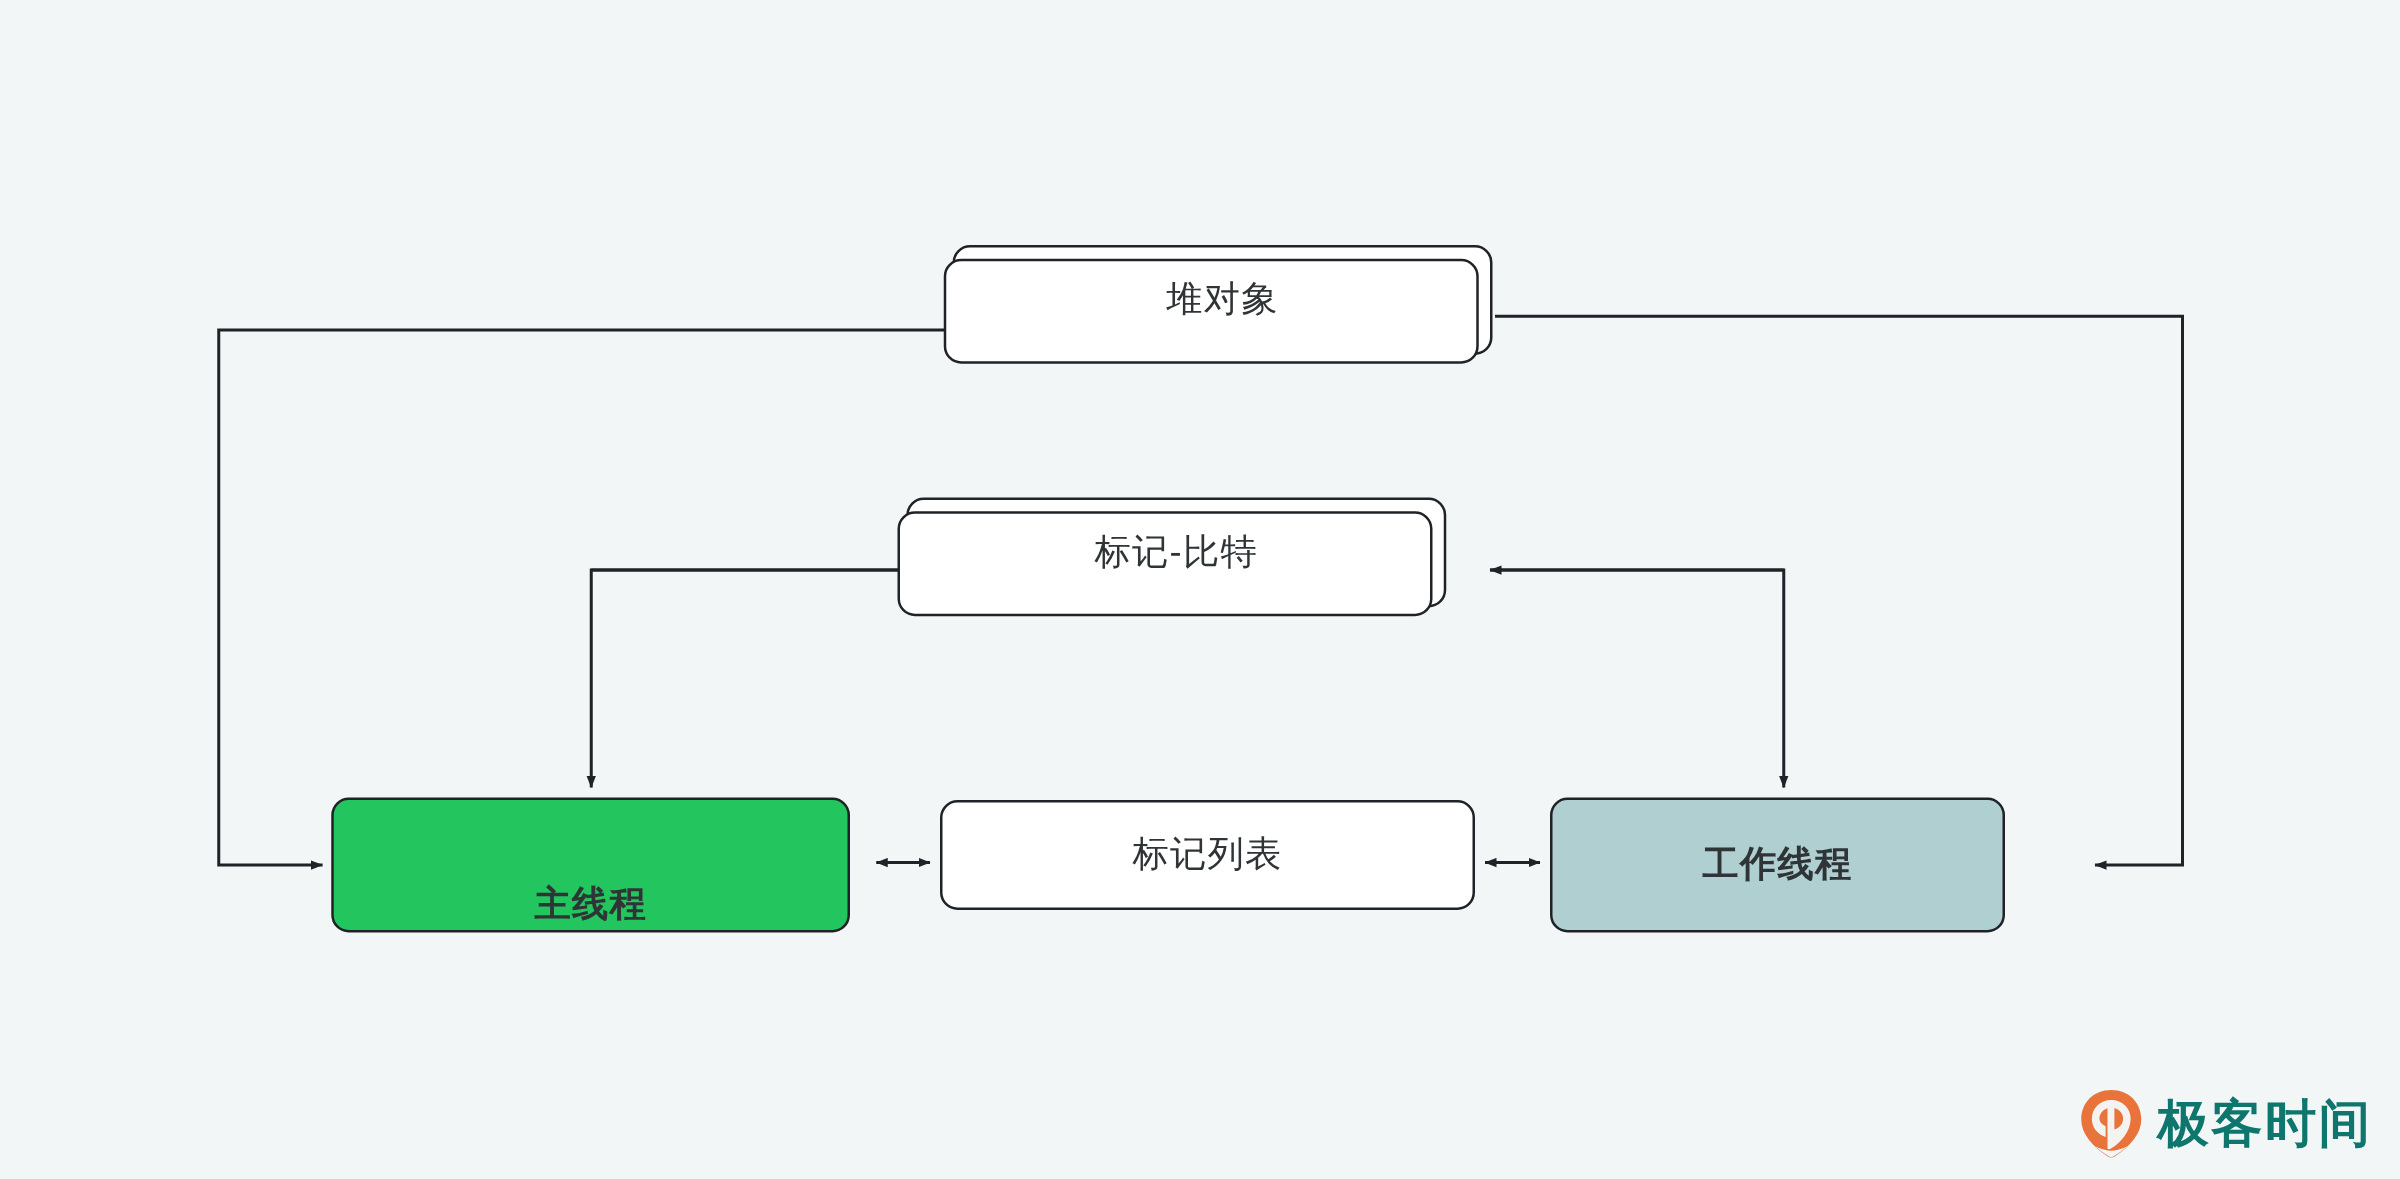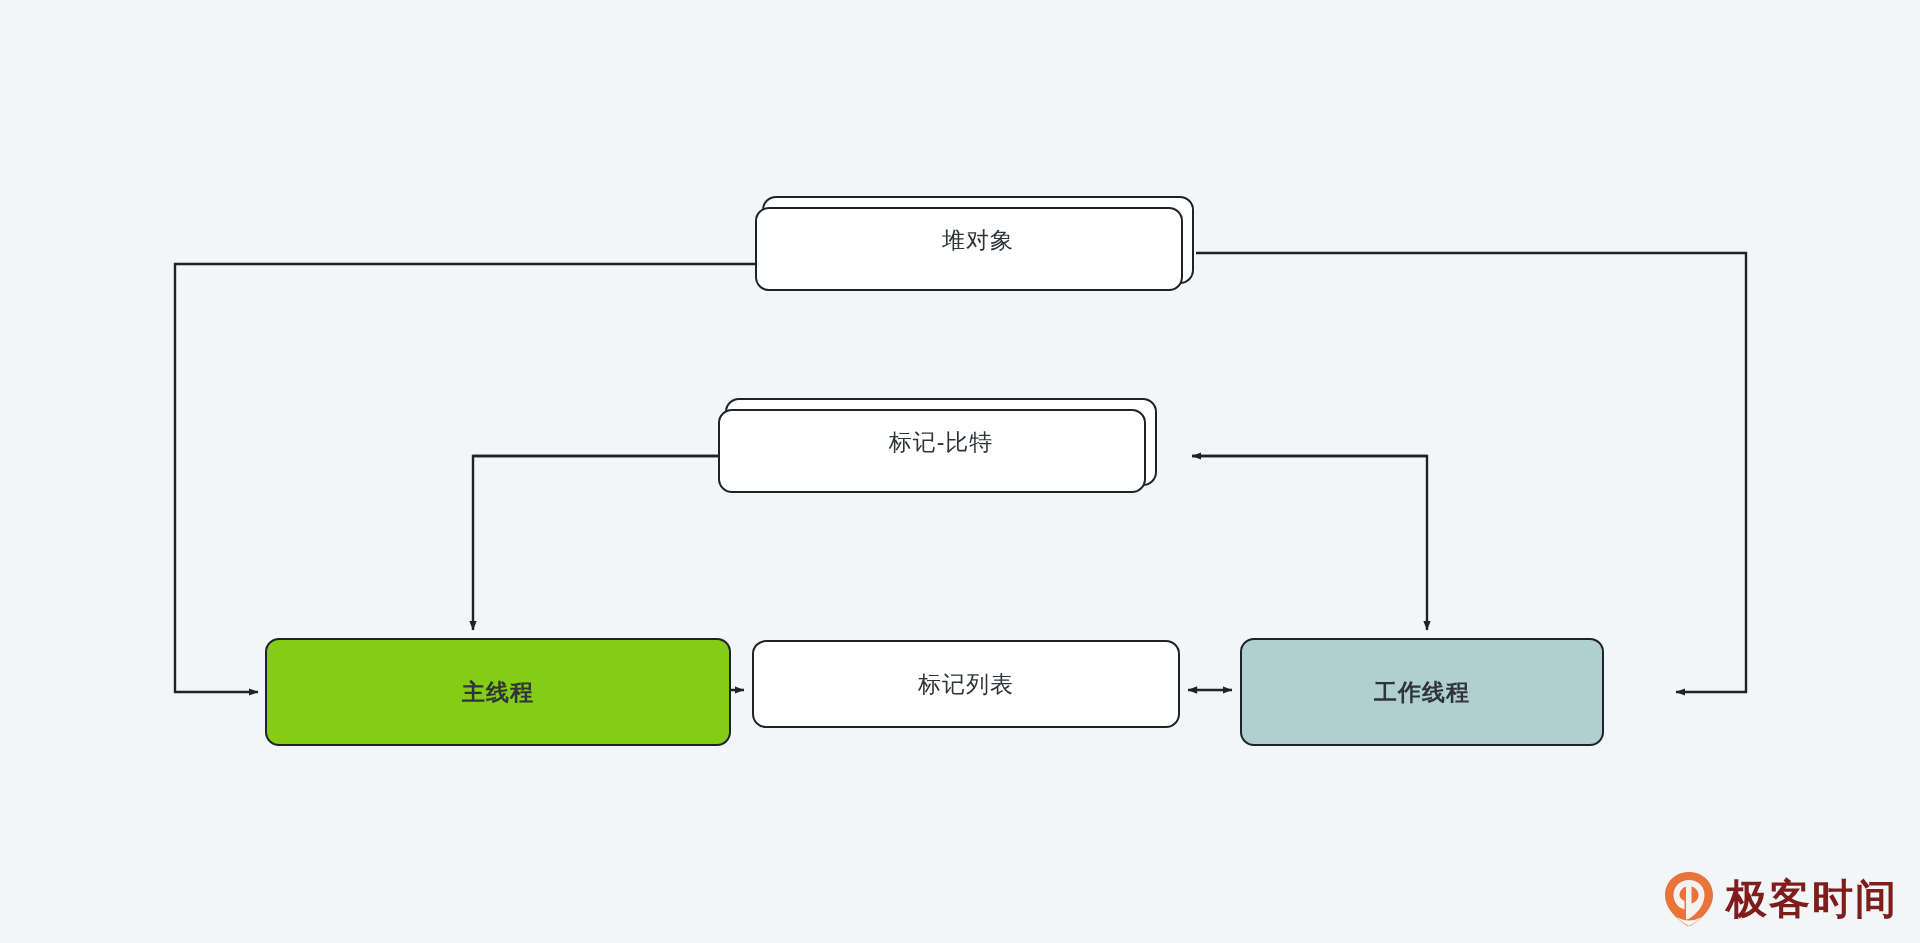--- a/index.html
+++ b/index.html
@@ -31,62 +31,62 @@
   .node {
     position: absolute;
     box-sizing: border-box;
     border: 2.2px solid #1f2328;
     border-radius: 14px;
     background: #ffffff;
     display: flex;
     align-items: center;
     justify-content: center;
     color: #2f3437;
-    font-size: 23px;
+    font-size: 29px;
     letter-spacing: 1px;
     z-index: 3;
   }
   
   .stacked::before {
     content: "";
     position: absolute;
     left: -9px;
     top: 9px;
     width: 100%;
     height: 100%;
     box-sizing: border-box;
     border: 2.2px solid #1f2328;
     border-radius: 14px;
     background: #ffffff;
     z-index: -1;
   }
 
   .n-heap      { left: 762px;  top: 196px; width: 432px; height: 88px; }
   .n-markbit   { left: 725px;  top: 398px; width: 432px; height: 88px; }
-  .n-main      { left: 265px;  top: 638px; width: 466px; height: 108px;
-                 background: #84cc16; font-weight: bold; }
+  .n-main      { left: 265px;  top: 638px; width: 415px; height: 108px;
+                 background: #22c55e; font-weight: bold; align-items: flex-end; }
   .n-marklist  { left: 752px;  top: 640px; width: 428px; height: 88px; }
   .n-worker    { left: 1240px; top: 638px; width: 364px; height: 108px;
                  background: #b0cfd1; font-weight: bold; }
 
   
   #logo {
     position: absolute;
     right: 22px;
     bottom: 16px;
     display: flex;
     align-items: center;
     gap: 12px;
     z-index: 5;
   }
   #logo .mark { width: 50px; height: 56px; display: block; }
   #logo .wordmark {
     font-size: 41px;
     font-weight: bold;
-    color: #7f1d1d;
+    color: #0f766e;
     letter-spacing: 2px;
     line-height: 1;
   }
 </style>
 </head>
 <body>
 
 <div id="canvas">
 
   <svg id="edges" viewBox="0 0 1920 943" xmlns="http://www.w3.org/2000/svg">

